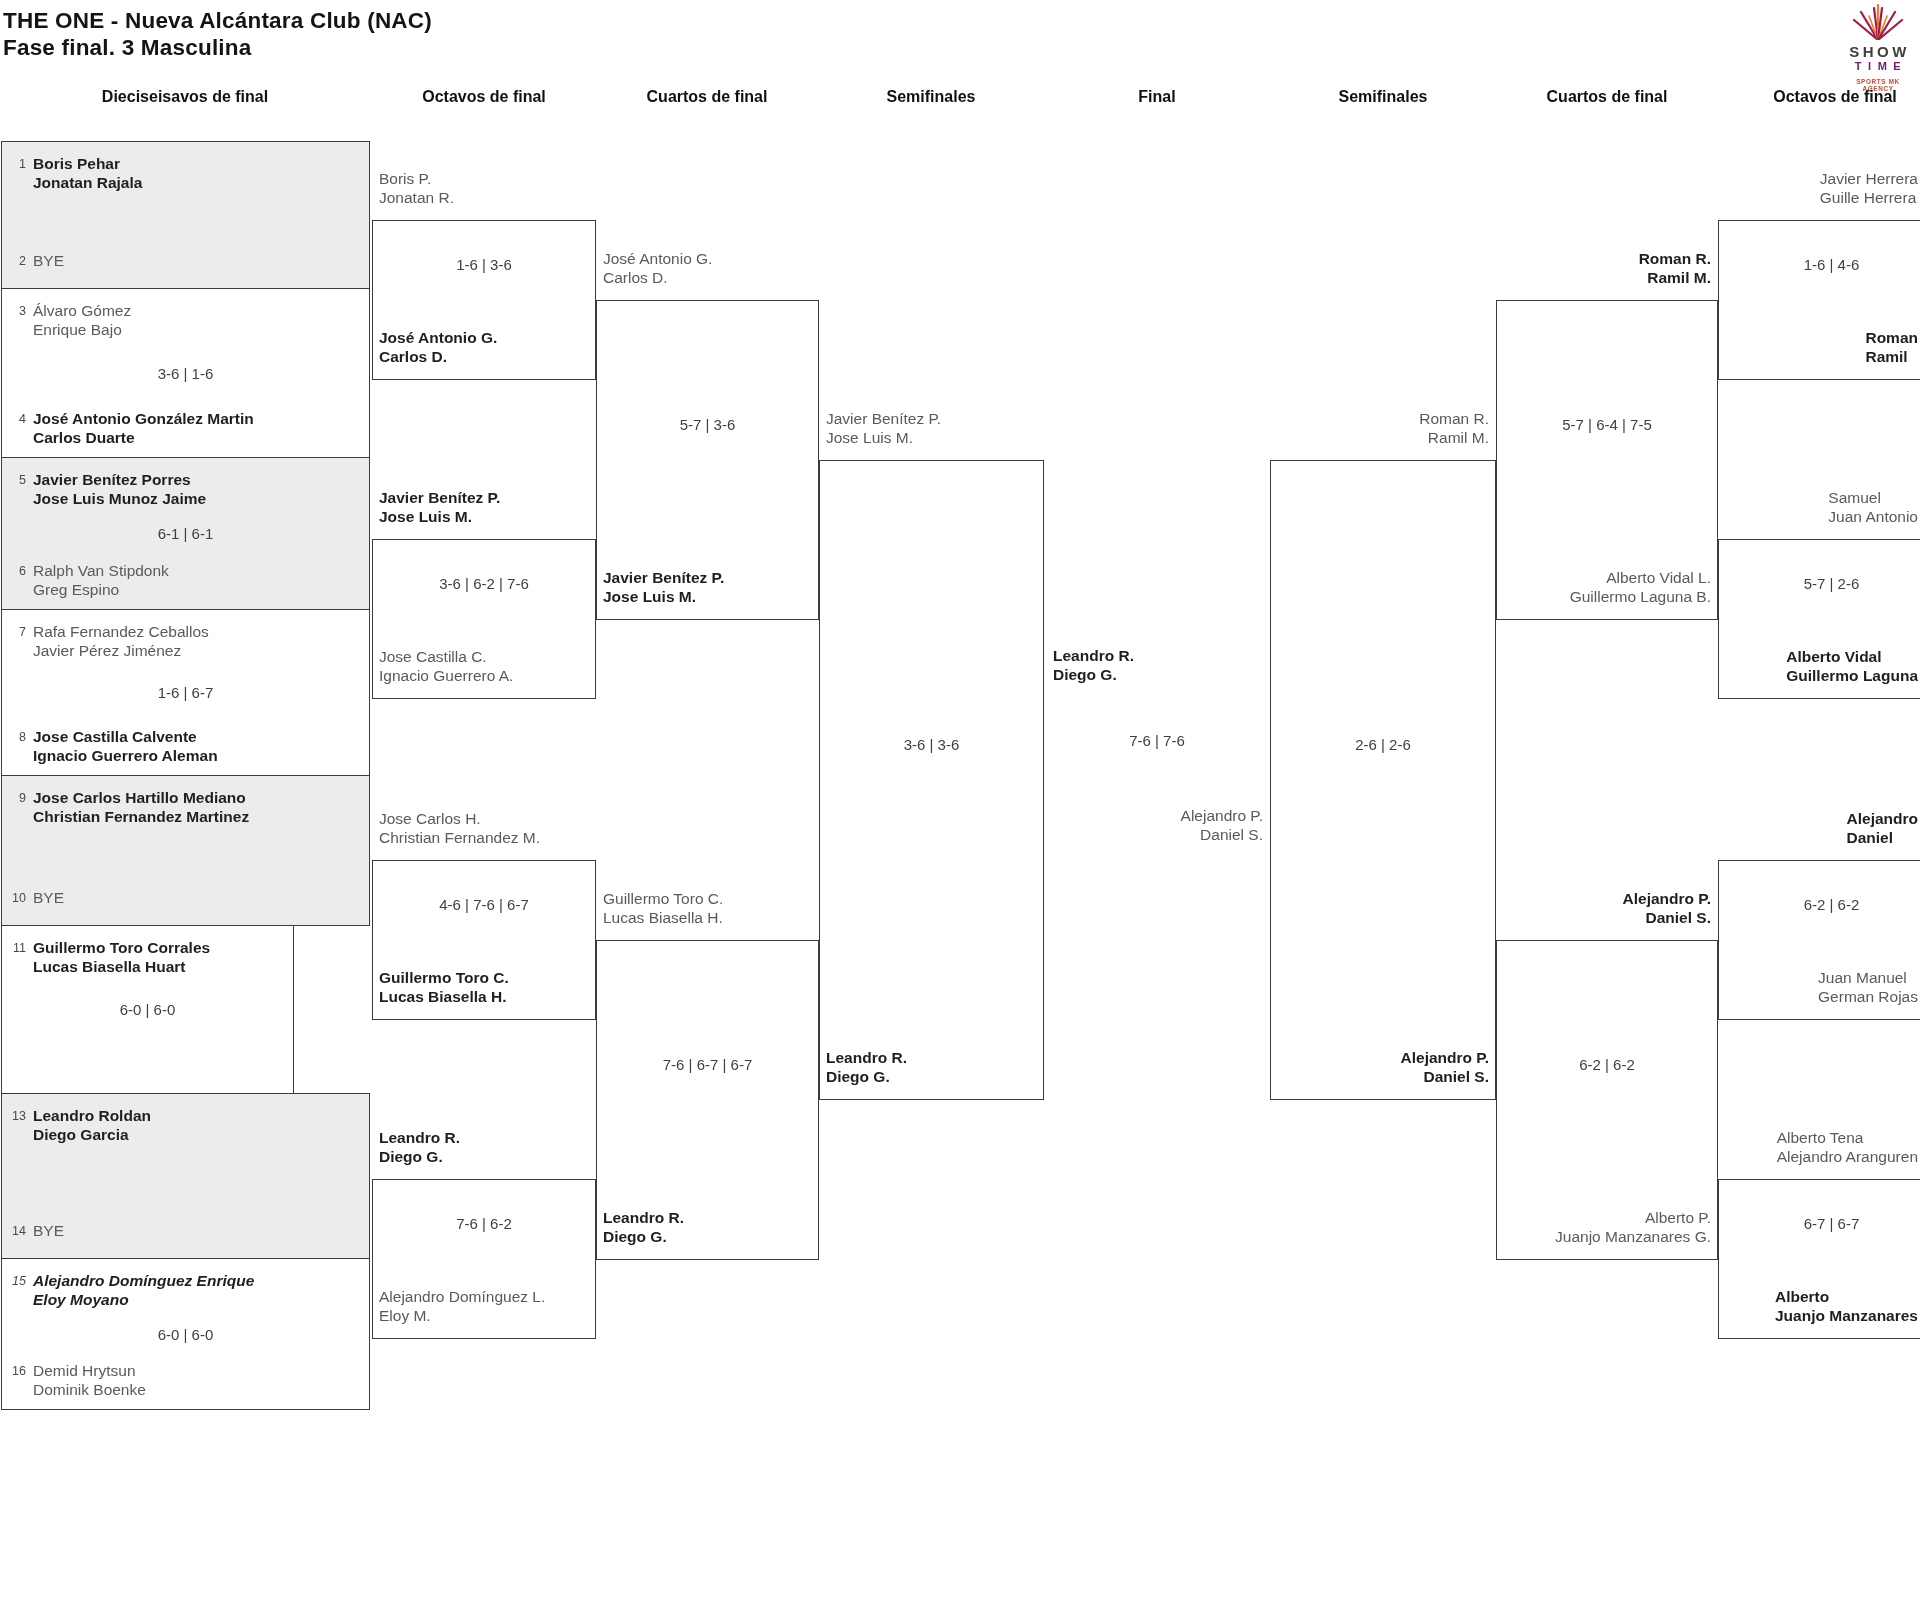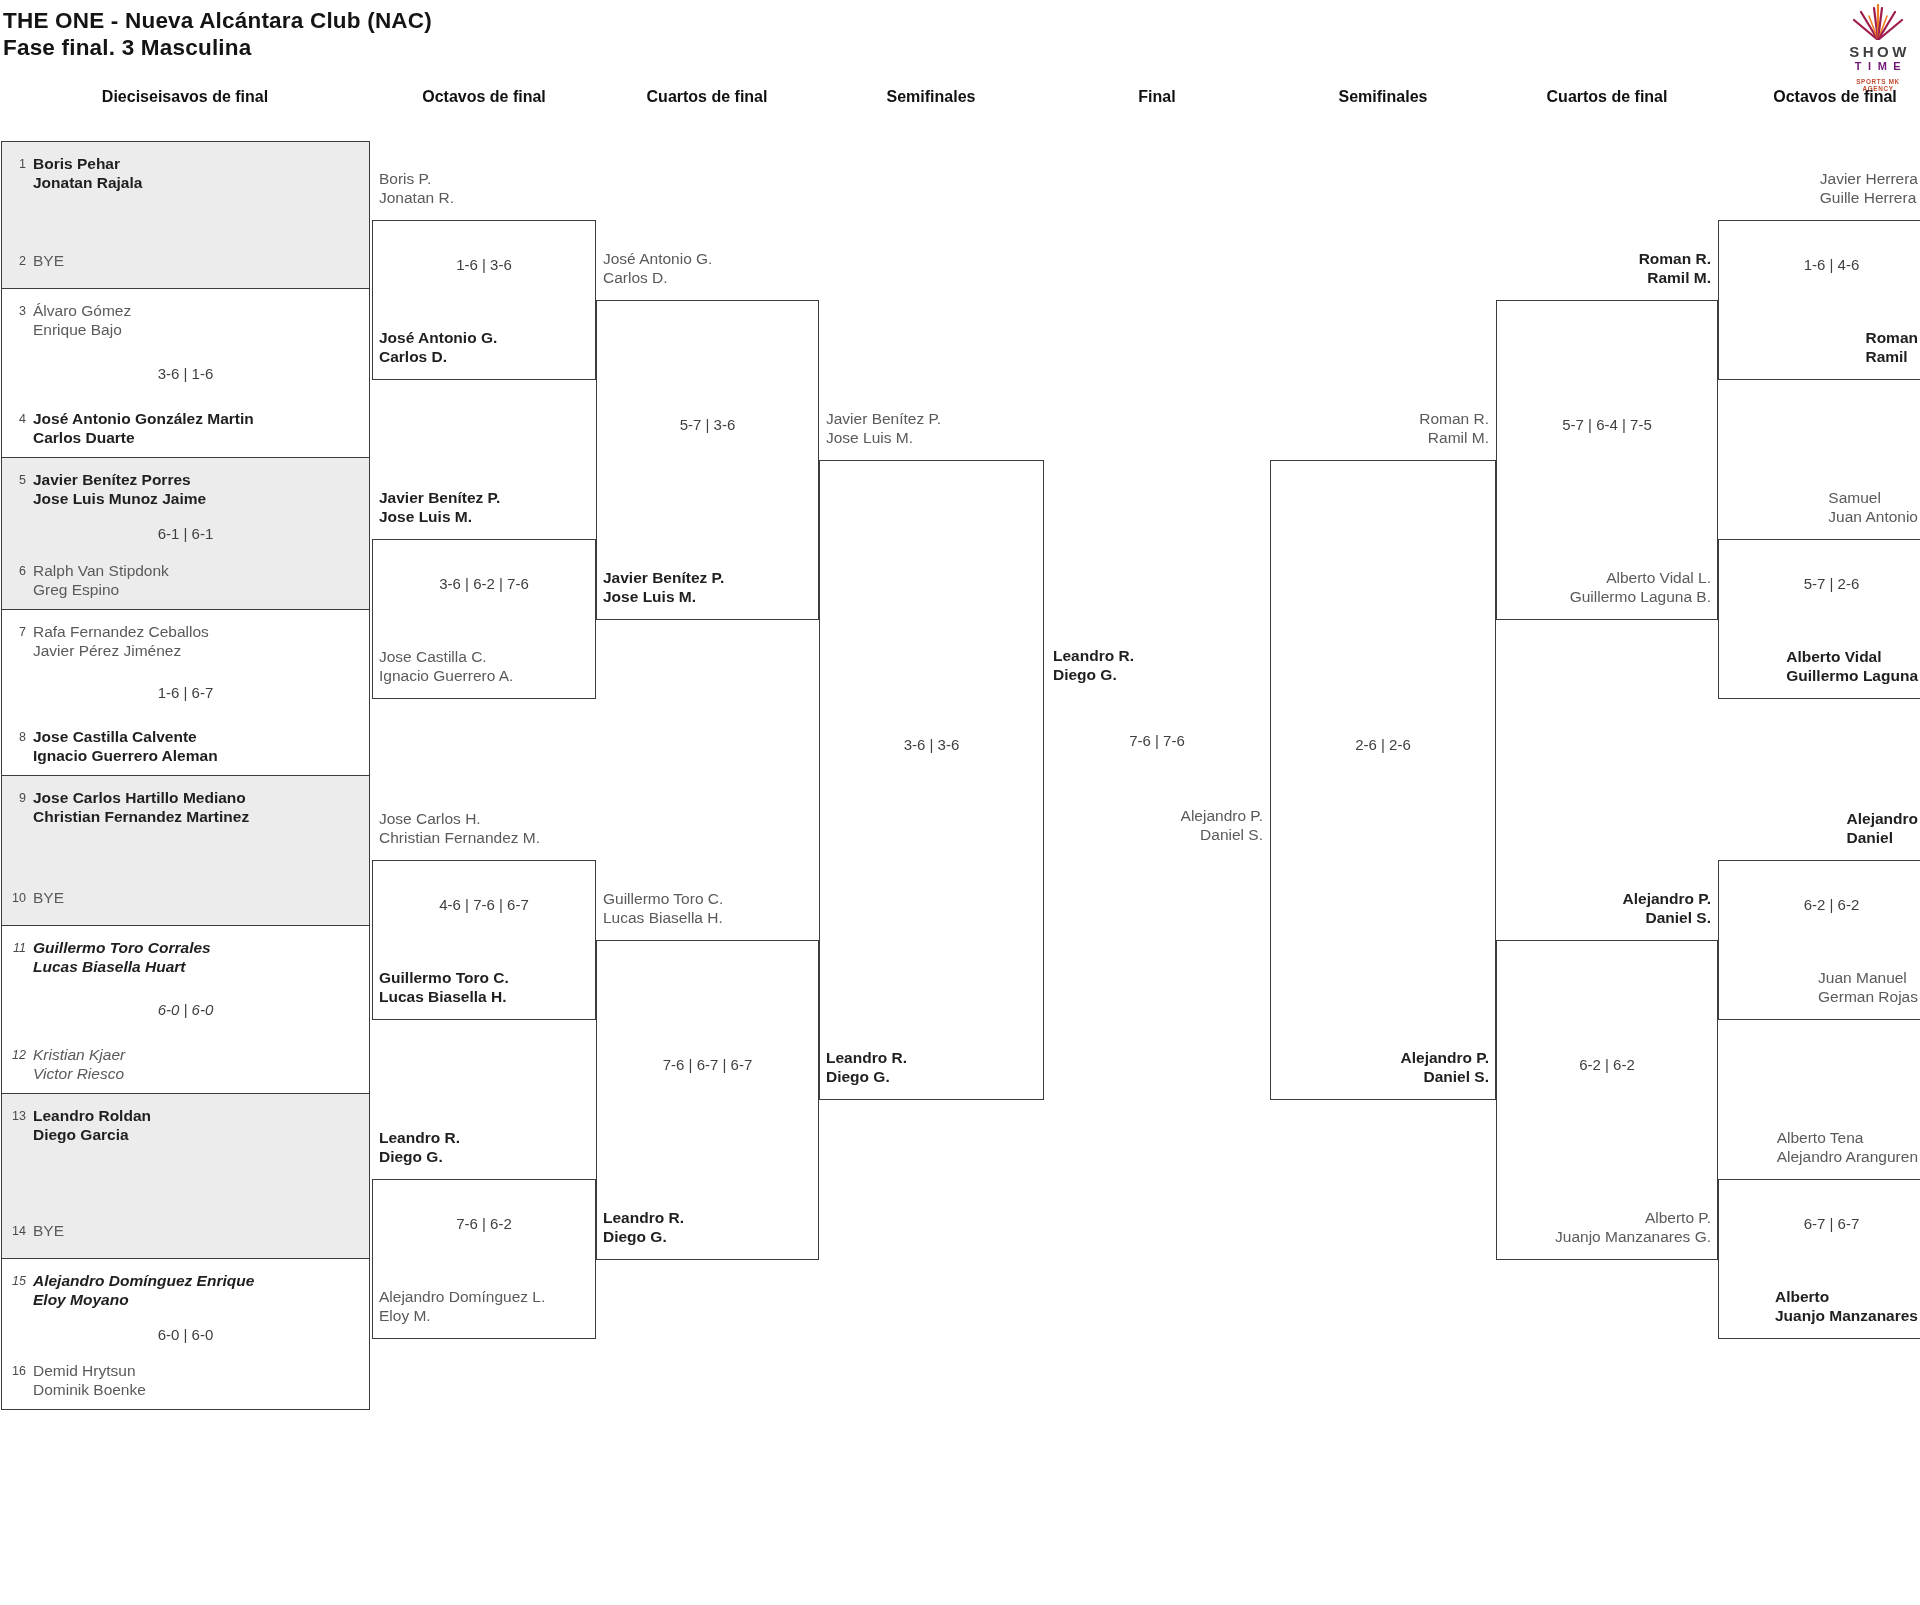--- a/index.html
+++ b/index.html
@@ -137,36 +137,29 @@
           <div>Christian Fernandez Martinez</div>
         </div>
       </div>
       <div class="trow" style="bottom: 18px;">
         <div class="seed">10</div>
         <div class="names lose">
           <div>BYE</div>
         </div>
       </div>
     </div>
-    <div class="box r32" style="left: 1px; top: 925px; width: 369px; height: 169px; font-style: italic;">
+    <div class="box r32" style="left: 1px; top: 925px; width: 293px; height: 169px;">
       <div class="trow" style="top: 12px;">
         <div class="seed">11</div>
         <div class="names win">
           <div>Guillermo Toro Corrales</div>
           <div>Lucas Biasella Huart</div>
         </div>
       </div>
       <div class="score" style="top: 72px;">6-0 | 6-0</div>
-      <div class="trow" style="bottom: 10px;">
-        <div class="seed">12</div>
-        <div class="names lose">
-          <div>Kristian Kjaer</div>
-          <div>Victor Riesco</div>
-        </div>
-      </div>
     </div>
     <div class="box r32 shaded" style="left: 1px; top: 1093px; width: 369px; height: 166px;">
       <div class="trow" style="top: 12px;">
         <div class="seed">13</div>
         <div class="names win">
           <div>Leandro Roldan</div>
           <div>Diego Garcia</div>
         </div>
       </div>
       <div class="trow" style="bottom: 18px;">

